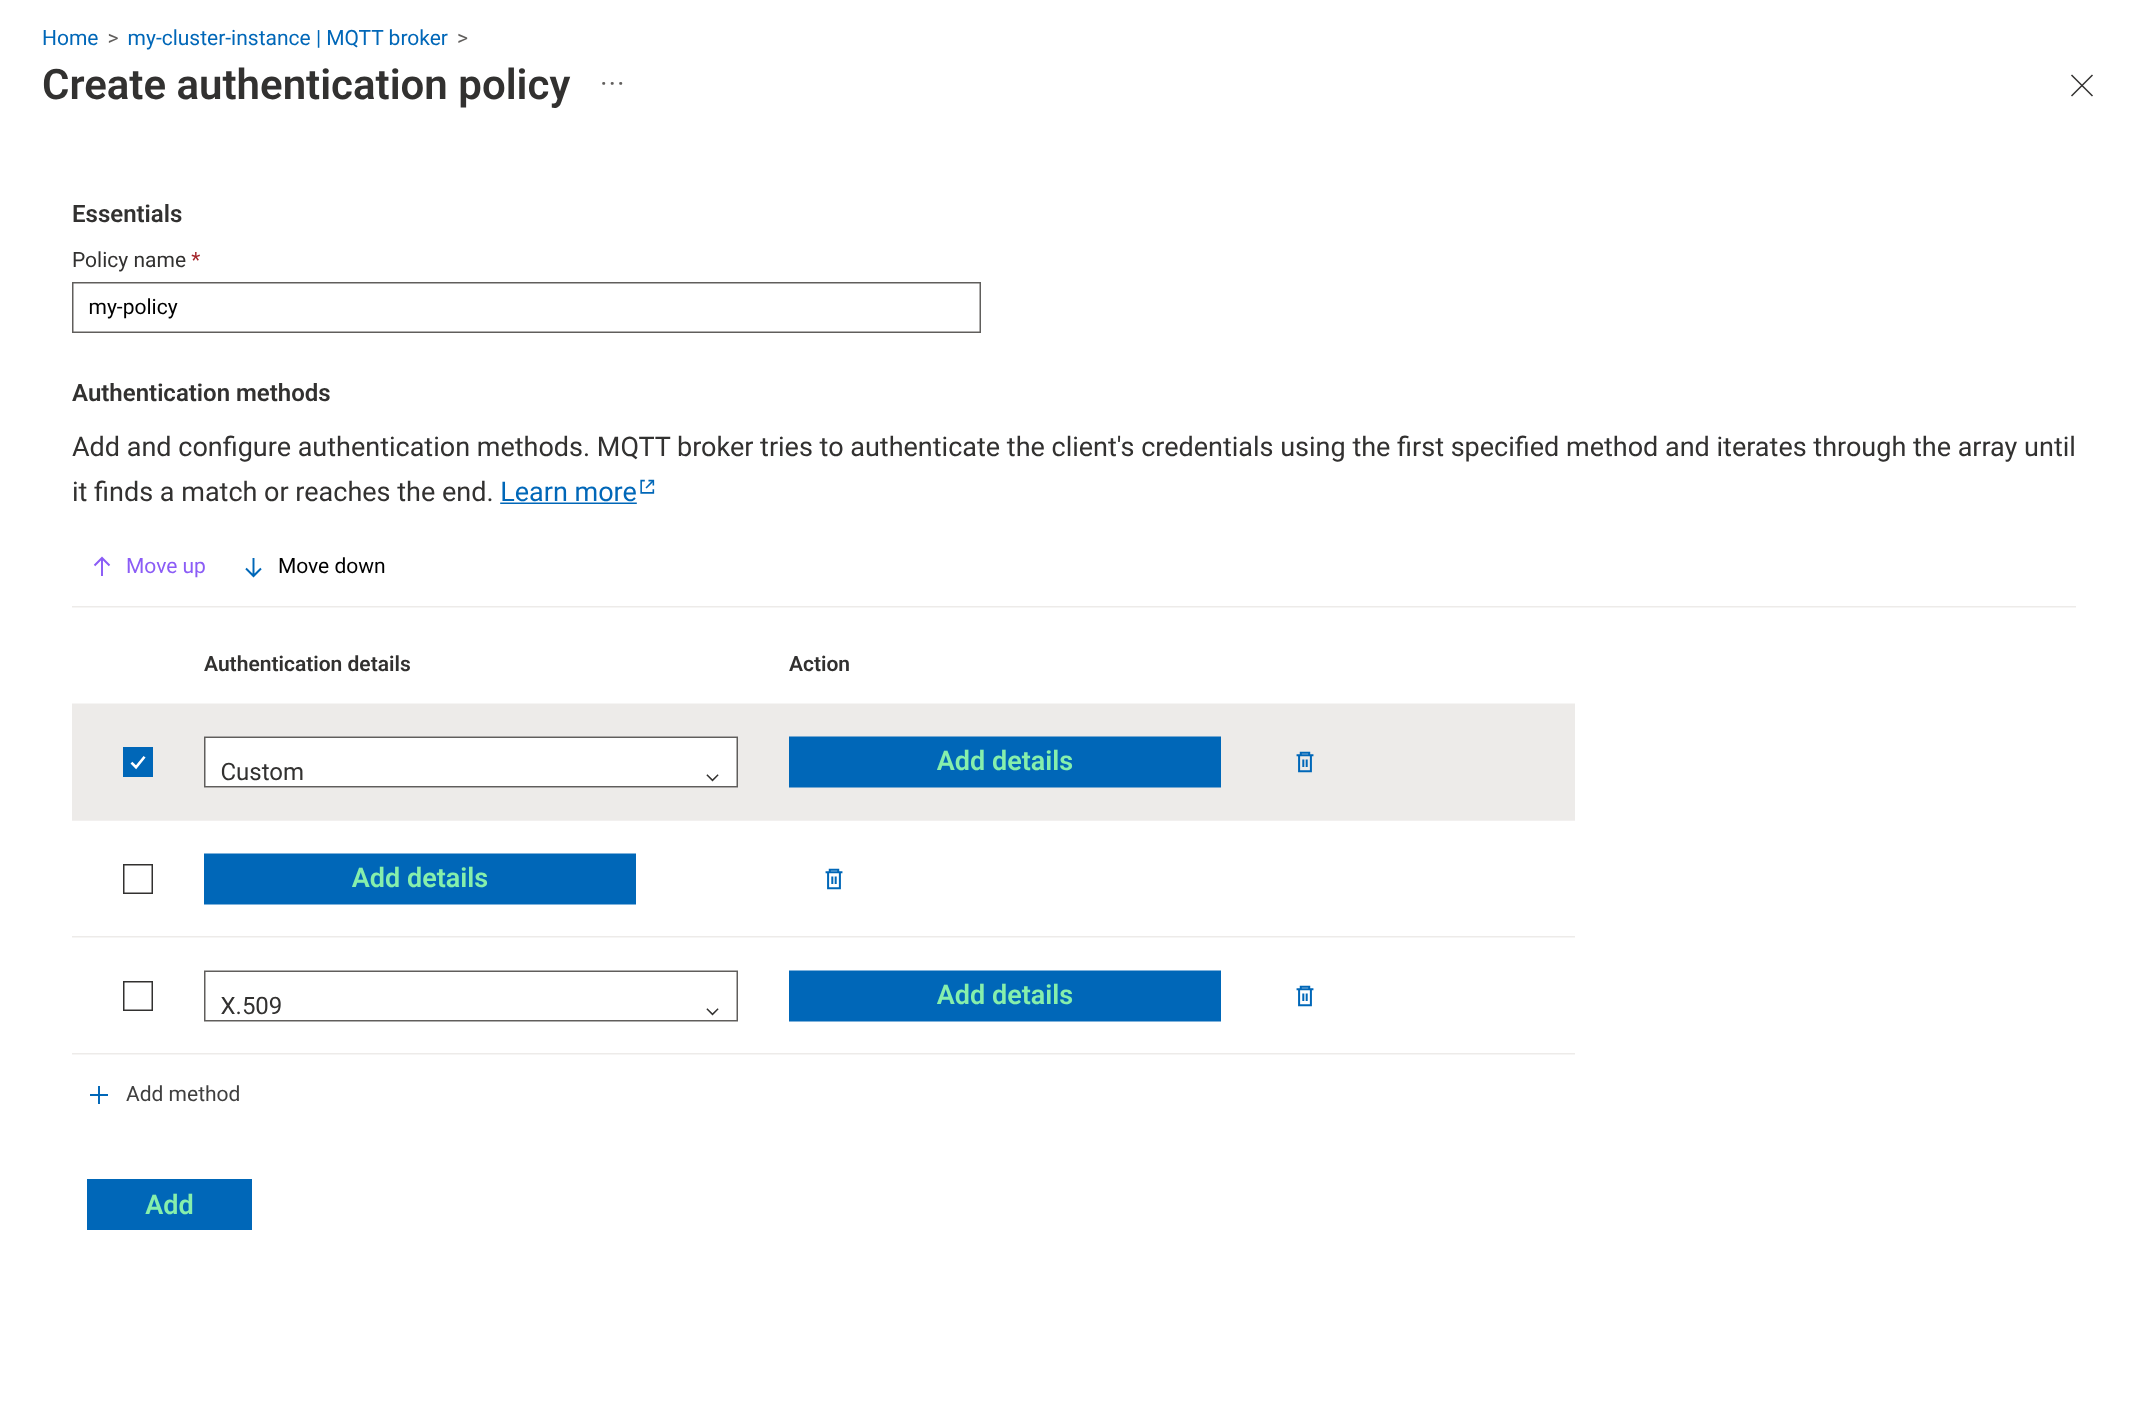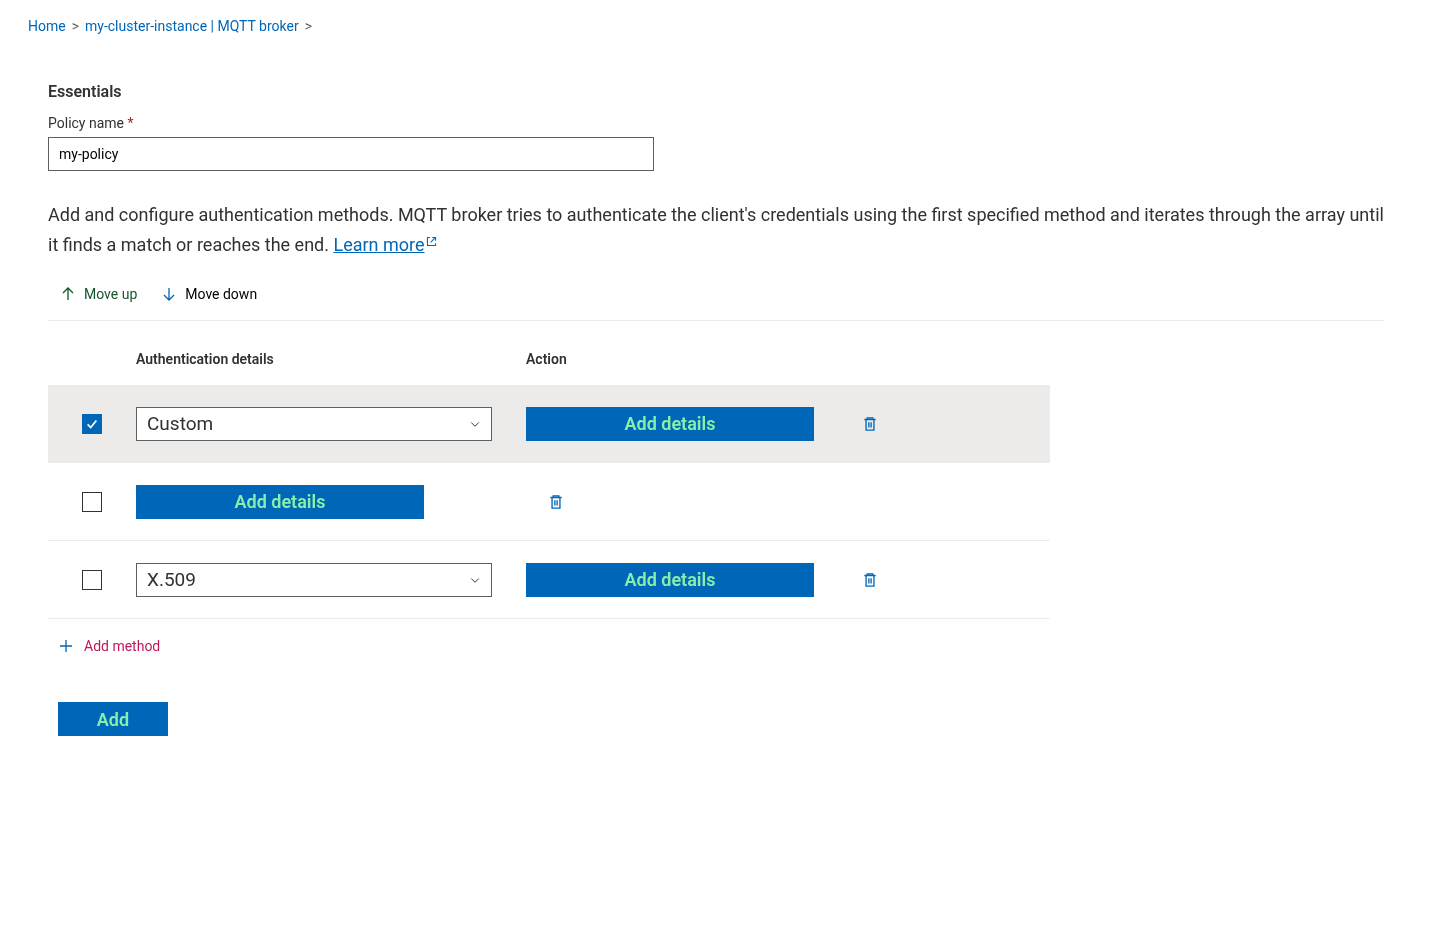--- a/index.html
+++ b/index.html
@@ -112,21 +112,21 @@
     display:flex;
     align-items:center;
     gap:8px;
     font-size:14px;
     cursor:pointer;
     background:none;
     border:none;
     padding:4px 2px;
     font-family:inherit;
   }
-  .tool-btn.disabled { color:#14532d; cursor:default; }
+  .tool-btn.disabled { color:#8b5cf6; cursor:default; }
   .tool-btn .arrow { width:16px; height:16px; }
   .table {
     width: 1002px;
     margin-top: 0;
   }
   .thead, .trow {
     display:grid;
     grid-template-columns: 88px 390px 314px 210px;
     align-items:center;
   }
@@ -155,25 +155,25 @@
     background:#0067b8;
     border-color:#0067b8;
   }
   .chk.checked svg { stroke:#fff; }
   .select {
     width: 356px;
     height: 34px;
     border:1px solid #605e5c;
     background:#fff;
     display:flex;
-    align-items:center;
+    align-items:flex-end;
     justify-content:space-between;
     padding: 0 10px;
     cursor:pointer;
-    font-size:19px;
+    font-size:16px;
   }
   .select .chev { width:12px; height:12px; }
   .btn-primary {
     width: 288px;
     height:34px;
     background:#0067b8;
     color:#86efac;
     border:none;
     font-size:18px;
     font-weight:600;
@@ -192,21 +192,21 @@
     display:flex;
     align-items:center;
     gap:10px;
     padding: 18px 0 18px 10px;
     color:#0067b8;
     cursor:pointer;
     font-size:14px;
     width:1002px;
     border-top:1px solid transparent;
   }
-  .add-method-text { color:#be185d; }
+  .add-method-text { color:#404040; }
   .plus-icon { width:16px; height:16px; color:#0067b8; }
   .footer-add {
     margin-top: 30px;
     margin-left: 10px;
   }
   .footer-add .btn-primary {
     width: 110px;
     height: 34px;
   }
   .methods-block { margin-top: 30px; }
@@ -216,31 +216,43 @@
 
 <div class="page">
 
   <nav class="breadcrumb">
     <a href="#">Home</a>
     <span class="sep">&gt;</span>
     <a href="#">my-cluster-instance | MQTT broker</a>
     <span class="sep">&gt;</span>
   </nav>
 
+  <div class="title-row">
+    <div class="title-left">
+      <h1>Create authentication policy</h1>
+      <span class="title-more">···</span>
+    </div>
+    <div class="close-btn">
+      <svg viewBox="0 0 16 16" fill="none" stroke="currentColor" stroke-width="1">
+          <path d="M1 1 L15 15 M15 1 L1 15"></path>
+        </svg>
+    </div>
+  </div>
 
   <div class="content">
 
     <h2 class="section-h">Essentials</h2>
 
     <div class="field-label">
       <span>Policy name</span> <span class="req">*</span>
     </div>
     <input type="text" class="text-input" value="my-policy" style="">
 
     <div class="methods-block">
+      <h2 class="section-h">Authentication methods</h2>
       <p class="desc">
         <span>Add and configure authentication methods. MQTT broker tries to authenticate the client's credentials using the first specified method and iterates through the array until it finds a match or reaches the end. </span><a href="#"><span>Learn more</span><span class="ext-link-icon"><svg width="13" height="13" viewBox="0 0 16 16" fill="none" stroke="#0067b8" stroke-width="1.3">
                 <path d="M6 3 H3 V13 H13 V10"></path>
                 <path d="M9 3 H13 V7"></path>
                 <path d="M13 3 L7 9"></path>
               </svg></span></a>
       </p>
 
       <div class="toolbar">
         <button class="tool-btn disabled">

